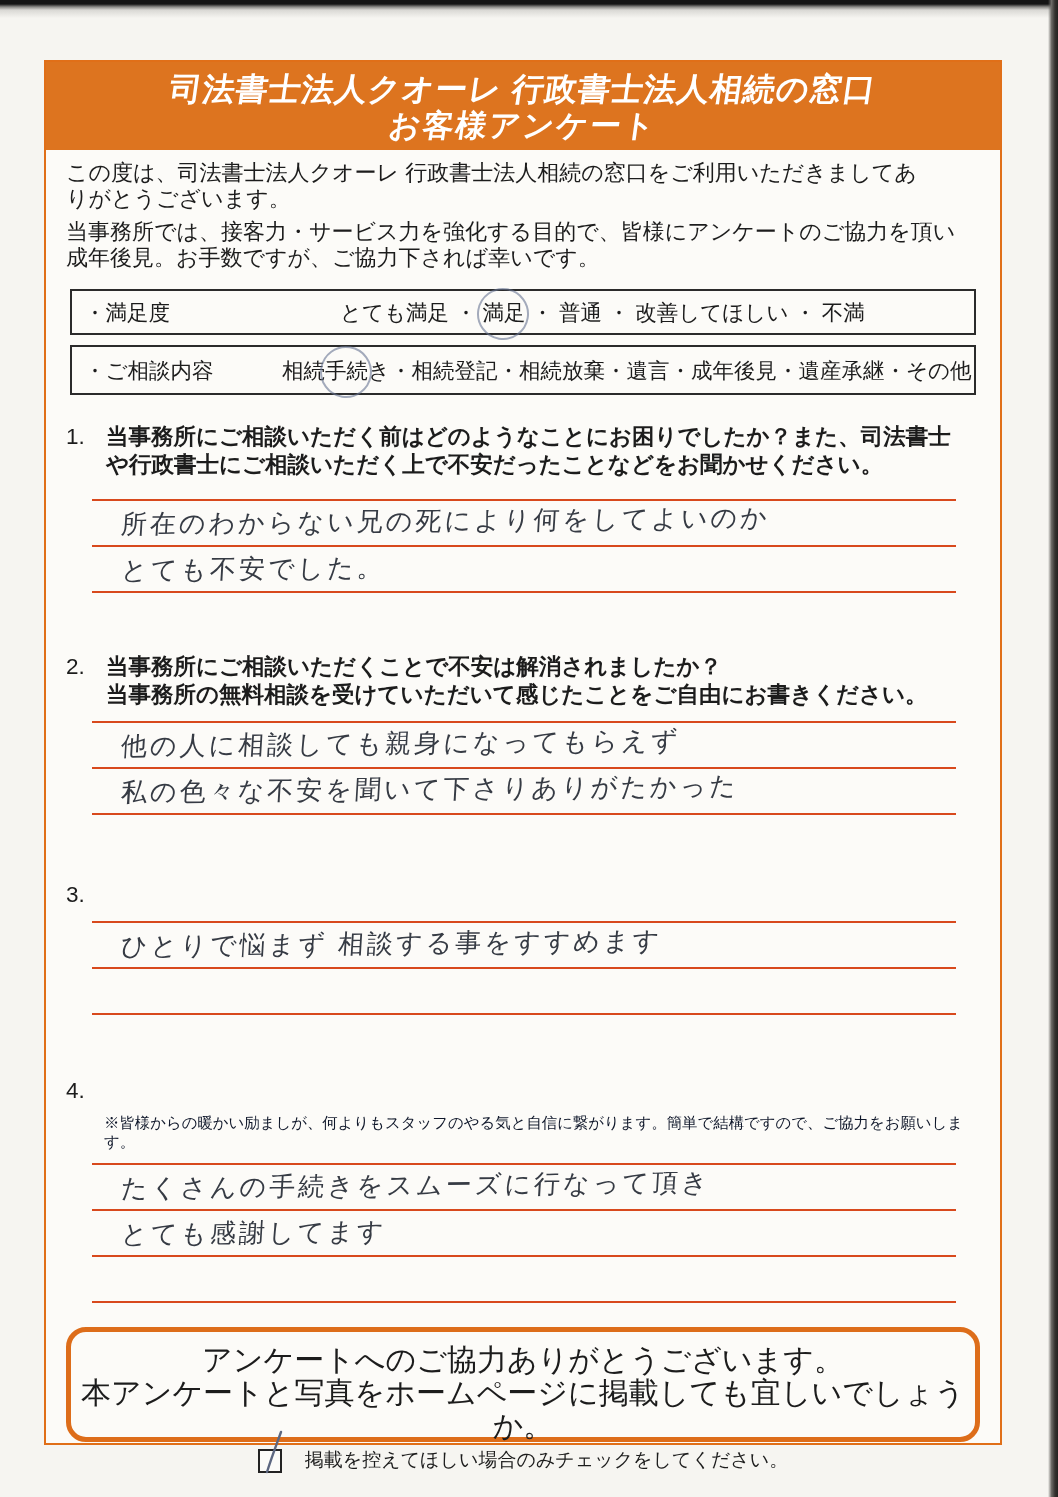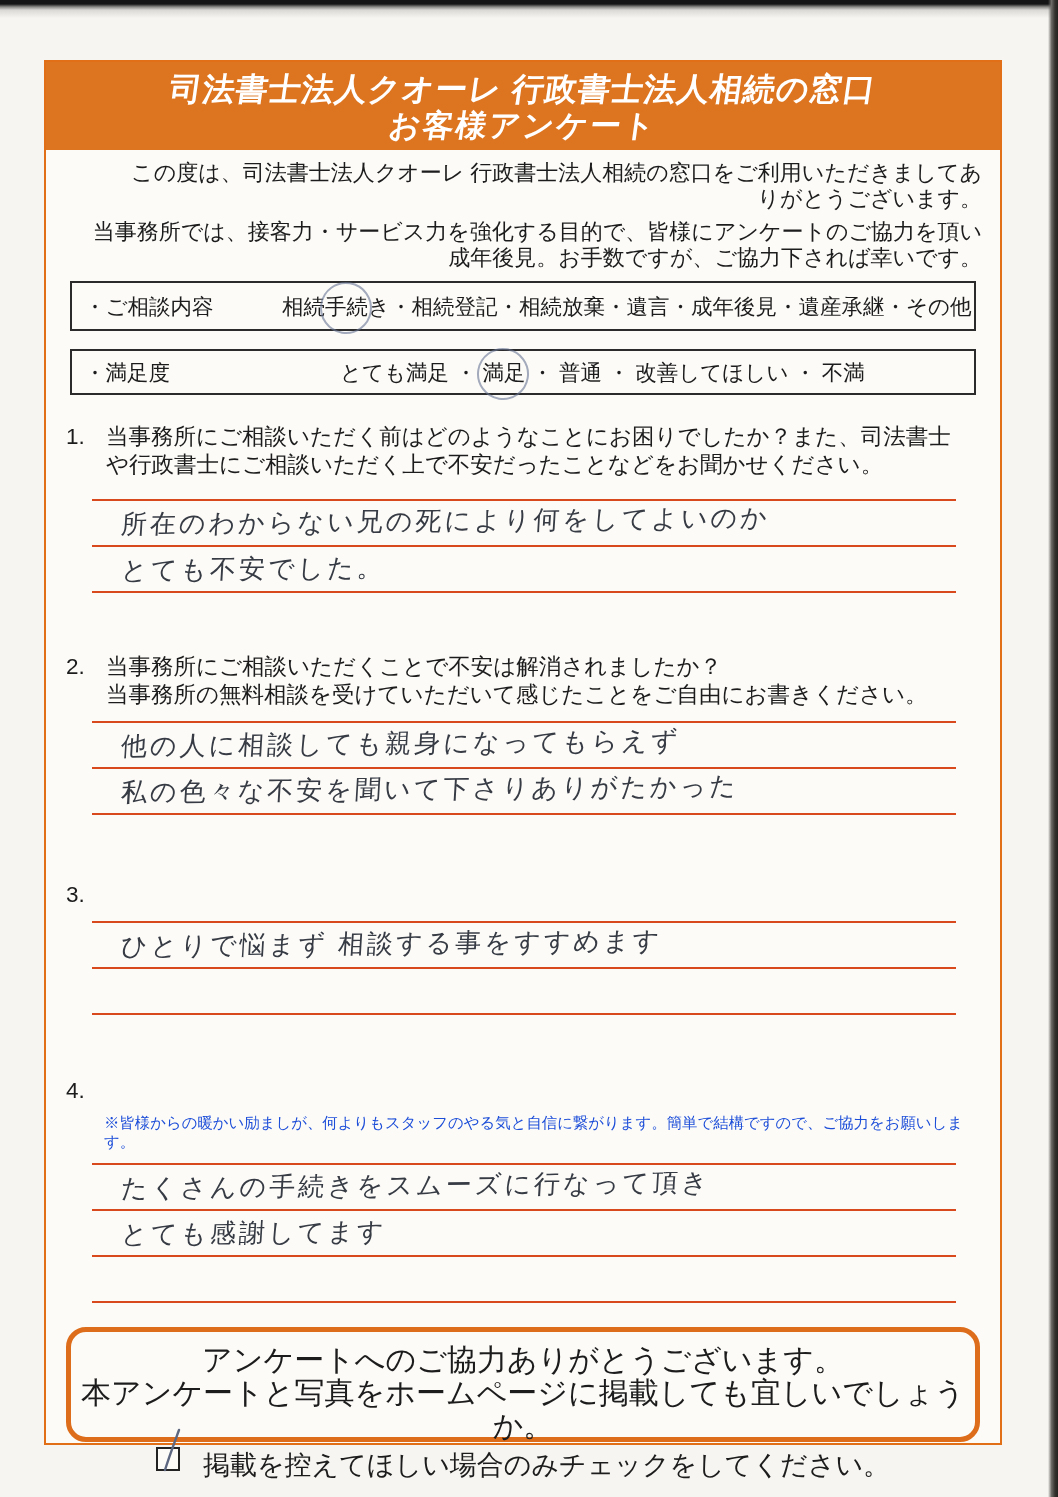--- a/index.html
+++ b/index.html
@@ -16,52 +16,52 @@
   
   .form{position:absolute;left:44px;top:60px;width:954px;height:1381px;
     border:2px solid #e06f18;background:#fcfbf8;box-sizing:content-box;}
   
   .form-header{height:88px;background:#dd741f;color:#fff;text-align:center;
     padding-top:9px;box-sizing:border-box;}
   .form-header .t1{font-size:32px;font-weight:700;letter-spacing:1px;line-height:37px;transform:skewX(-8deg);}
   .form-header .t2{font-size:31px;font-weight:700;letter-spacing:2px;line-height:36px;transform:skewX(-8deg);}
   
   .intro{margin:10px 18px 0 20px;}
-  .intro p{margin:0 0 7px 0;font-size:22px;line-height:26px;white-space:pre-line;text-align:right;}
+  .intro p{margin:0 0 7px 0;font-size:22px;line-height:26px;white-space:pre-line;}
   
   .field-box{display:flex;align-items:center;margin:10px 24px 0 24px;height:50px;
     border:2px solid #2b2b2b;box-sizing:border-box;padding:0 12px;font-size:21.5px;}
   .field-box .field-label{width:198px;flex:none;}
   .field-box.sat{height:46px;margin-top:18px;}
   .field-box.sat .field-options{padding-left:58px;}
   .field-options{white-space:nowrap;}
   .pen-circled{position:relative;display:inline-block;}
   .pen-circled::after{content:"";position:absolute;left:-5px;right:-4px;top:-10px;bottom:-13px;
     border:2px solid rgba(104,116,146,.6);border-radius:50%;transform:rotate(9deg);pointer-events:none;}
   
   .q{margin-top:28px;}
   .q.q2{margin-top:60px;}
   .q.q3{margin-top:66px;}
   .q.q4{margin-top:62px;}
   .q-head{display:flex;margin:0 18px 0 20px;font-size:22.5px;line-height:28px;}
   .q-num{flex:none;width:40px;}
-  .q-text{white-space:pre-line;}
-  .q-note{margin:8px 18px 0 58px;font-size:15.4px;line-height:19px;color:#1d4ed8;}
+  .q-text{white-space:pre-line;font-weight:bold;}
+  .q-note{margin:8px 18px 0 58px;font-size:15.4px;line-height:19px;color:#0f172a;}
   
   .answers{margin:0 44px 0 46px;}
   .rule-row{height:44px;border-bottom:2px solid #d8491d;position:relative;}
   .rule-row.lead{height:20px;}
   .rule-row.lead-sm{height:12px;}
   .hw{position:absolute;left:28px;bottom:3px;font-size:26px;letter-spacing:3px;
     color:#363b44;white-space:nowrap;transform:skewX(-4deg) rotate(-.6deg);transform-origin:left bottom;}
   
   .footer-box{margin:24px 20px 0 20px;height:115px;border:5px solid #dd6d1a;border-radius:20px;
     box-sizing:border-box;text-align:center;padding-top:11px;}
   .footer-box p{margin:0;font-size:30px;line-height:33px;}
-  .checkbox-row{display:flex;justify-content:center;align-items:flex-start;gap:23px;margin-top:5px;font-size:27px;}
+  .checkbox-row{display:flex;justify-content:center;align-items:flex-end;gap:23px;margin-top:5px;font-size:19px;}
   .checkbox{position:relative;width:20px;height:20px;border:2px solid #222;flex:none;background:#fcfbf8;}
   .checkbox svg{position:absolute;left:-4px;top:-22px;width:30px;height:46px;overflow:visible;}
 </style>
 </head>
 <body>
 
 <div class="scan-edge-top"></div>
 <div class="scan-edge-right"></div>
 
 <div class="form">
@@ -71,28 +71,28 @@
     <div class="t2">お客様アンケート</div>
   </div>
 
   <div class="intro">
     <p>この度は、司法書士法人クオーレ 行政書士法人相続の窓口をご利用いただきましてあ
 りがとうございます。</p>
     <p>当事務所では、接客力・サービス力を強化する目的で、皆様にアンケートのご協力を頂い
 成年後見。お手数ですが、ご協力下されば幸いです。</p>
   </div>
 
+  <div class="field-box sat">
+    <span class="field-label">・満足度</span>
+    <span class="field-options"><span>とても満足 ・ </span><span class="pen-circled"><span>満足</span></span><span> ・ 普通 ・ 改善してほしい ・ 不満</span></span>
+  </div>
+
   <div class="field-box">
     <span class="field-label">・ご相談内容</span>
     <span class="field-options"><span>相続</span><span class="pen-circled"><span>手続</span></span><span>き・相続登記・相続放棄・遺言・成年後見・遺産承継・その他</span></span>
-  </div>
-
-  <div class="field-box sat">
-    <span class="field-label">・満足度</span>
-    <span class="field-options"><span>とても満足 ・ </span><span class="pen-circled"><span>満足</span></span><span> ・ 普通 ・ 改善してほしい ・ 不満</span></span>
   </div>
 
   <section class="q q1">
     <div class="q-head">
       <span class="q-num">1.</span>
       <span class="q-text">当事務所にご相談いただく前はどのようなことにお困りでしたか？また、司法書士
 や行政書士にご相談いただく上で不安だったことなどをお聞かせください。</span>
     </div>
     <div class="answers">
       <div class="rule-row lead"></div>

